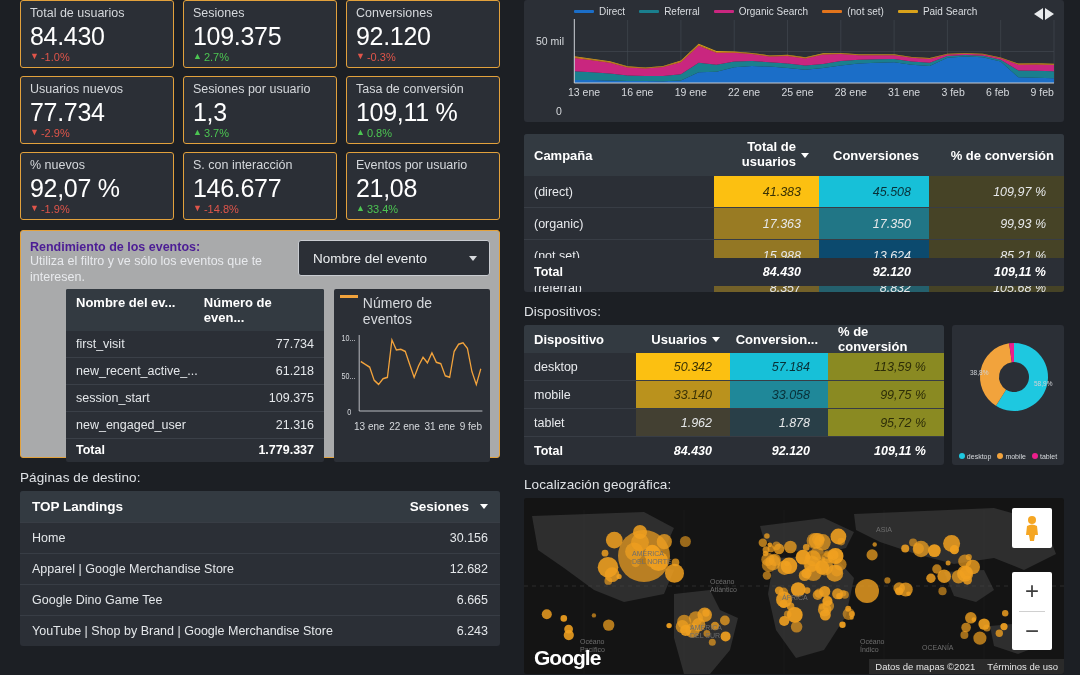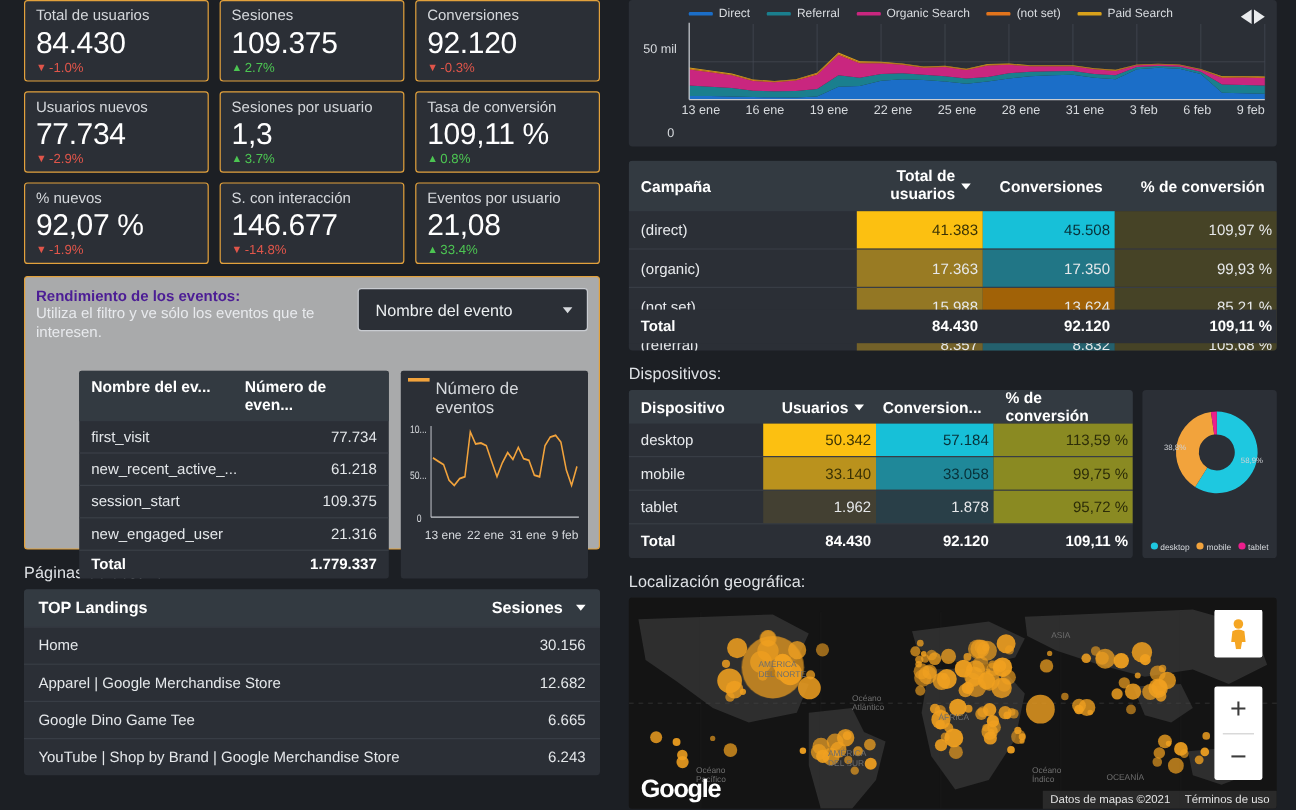--- a/index.html
+++ b/index.html
@@ -61,21 +61,21 @@
     background: #2b2f36;
     border: 1px solid #c9ccd1;
     border-radius: 3px;
     height: 36px;
     display: flex; align-items: center; justify-content: space-between;
     padding: 0 12px 0 14px;
     font-size: 13.5px; color: #eceff1;
   }
   .caret { width:0;height:0;border-left:4px solid transparent;border-right:4px solid transparent;border-top:5px solid #d7dade; }
 
-  .events-body { display: flex; gap: 10px; margin-top: 24px; padding-left: 36px; }
+  .events-body { display: flex; gap: 10px; margin-top: 4px; padding-left: 36px; }
   .ev-table { width: 258px; background: #2b2f36; border-radius: 2px; overflow: hidden; }
   .ev-th {
     display: flex; justify-content: space-between;
     background: #333a41; padding: 6px 10px 6px 10px;
     font-size: 13px; font-weight: bold; color: #fff;
   }
   .ev-tr {
     display: flex; justify-content: space-between;
     padding: 6px 10px; font-size: 12.5px; color: #e4e7ea;
     border-bottom: 1px solid #3b4048;
@@ -130,21 +130,21 @@
   
   .camp { margin-top: 12px; padding: 0; overflow: hidden; height: 158px; position: relative;}
   .ct-head {
     display:flex; background:#333a41; font-size: 13px; font-weight: bold; color:#fff; height: 42px; align-items:center;
   }
   .ct-row { display:flex; height: 32px; align-items:stretch; font-size: 12.5px; border-bottom: 1px solid #383d45;}
   .c1 { width: 190px; padding: 0 10px; display:flex; align-items:center; }
   .c2 { width: 105px; }
   .c3 { width: 110px; }
   .c4 { flex:1; }
-  .cell { display:flex; align-items:center; justify-content:flex-end; padding: 0 4px; }
+  .cell { display:flex; align-items:center; justify-content:flex-end; padding: 0 18px; font-style: italic; }
   .ct-head .c2, .ct-head .c3, .ct-head .c4 { display:flex; align-items:center; justify-content:flex-end; padding:0 10px; text-align:right;}
   .ct-head .c2 { line-height: 1.15; }
   .ct-total { display:flex; height: 28px; align-items:center; font-weight:bold; font-size:12.5px; color:#fff; background:#2b2f36;}
   .sort-caret { width:0;height:0;border-left:4px solid transparent;border-right:4px solid transparent;border-top:5px solid #fff; display:inline-block; margin-left:5px;}
 
   
   .dev-label { margin-top: 12px; margin-bottom: 6px; }
   .dev-wrap { display:flex; gap: 8px; }
   .dev-table { flex:1; background:#2b2f36; border-radius:3px; overflow:hidden; }
   .dt-head { display:flex; background:#333a41; height: 28px; align-items:center; font-size:13px; font-weight:bold; color:#fff;}
@@ -443,21 +443,21 @@
     </div>
           <div class="ct-row">
       <div class="c1">(organic)</div>
       <div class="c2 cell" style="background:rgb(153,123,35);color:#e6e8ea">17.363</div>
       <div class="c3 cell" style="background:rgb(33,118,134);color:#e6e8ea">17.350</div>
       <div class="c4 cell" style="background:#464326;color:#e6e8ea">99,93 %</div>
     </div>
           <div class="ct-row">
       <div class="c1">(not set)</div>
       <div class="c2 cell" style="background:rgb(147,119,36);color:#e6e8ea">15.988</div>
-      <div class="c3 cell" style="background:#a16207;color:#e6e8ea">13.624</div>
+      <div class="c3 cell" style="background:#0c4a6e;color:#e6e8ea">13.624</div>
       <div class="c4 cell" style="background:#464326;color:#e6e8ea">85,21 %</div>
     </div>
           <div class="ct-row">
       <div class="c1">(referral)</div>
       <div class="c2 cell" style="background:rgb(115,97,41);color:#e6e8ea">8.357</div>
       <div class="c3 cell" style="background:rgb(36,96,109);color:#e6e8ea">8.832</div>
       <div class="c4 cell" style="background:#464326;color:#e6e8ea">105,68 %</div>
     </div>
         </div>
       <div class="ct-total" style="position:absolute;bottom:6px;left:0;width:100%;">

